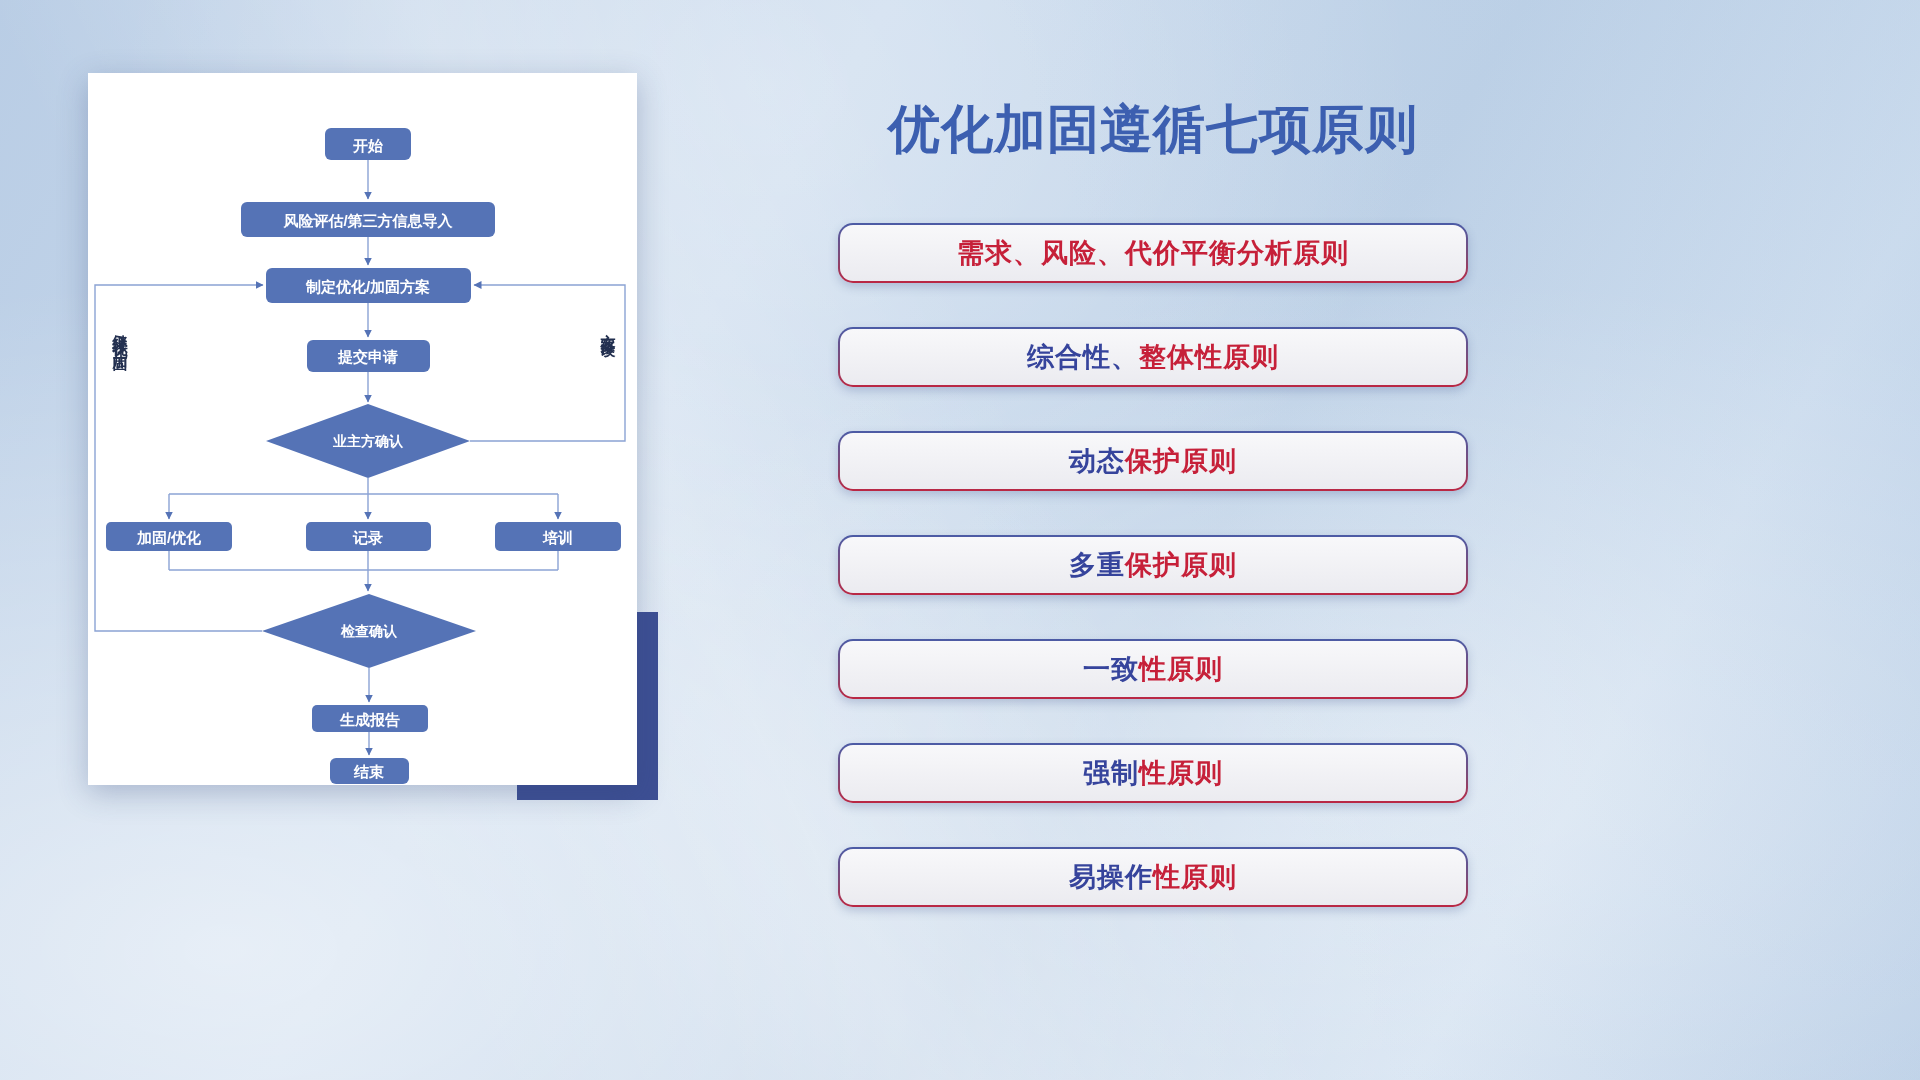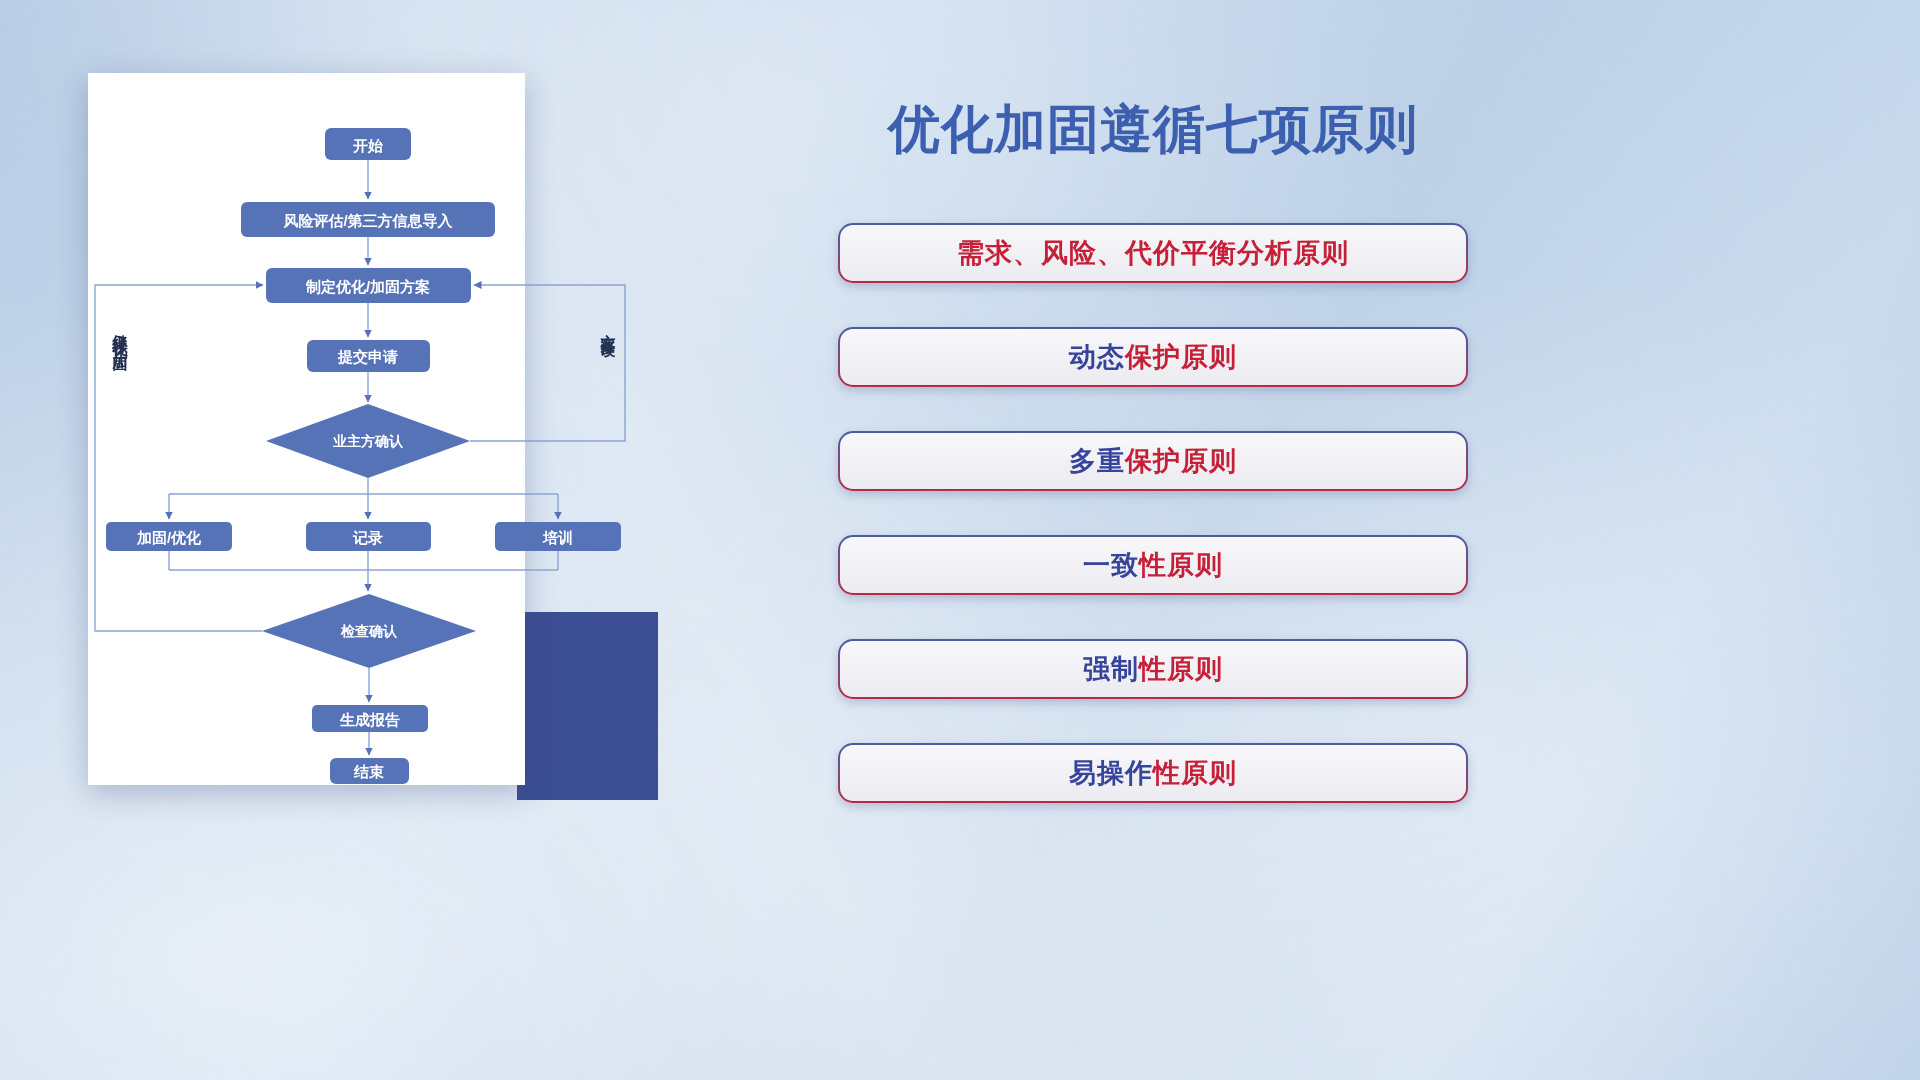--- a/index.html
+++ b/index.html
@@ -22,21 +22,21 @@
       linear-gradient(65deg, rgba(255,255,255,0) 20%, rgba(255,255,255,0.25) 38%, rgba(255,255,255,0) 55%),
       linear-gradient(250deg, rgba(173,198,226,0.35) 0%, rgba(173,198,226,0) 40%);
   }
 
   
   .accent-block {
     position:absolute; left:517px; top:612px; width:141px; height:188px;
     background:#3d4f94; z-index:1;
   }
   .flow-card {
-    position:absolute; left:88px; top:73px; width:437px; height:712px;
+    position:absolute; left:88px; top:73px; width:549px; height:712px;
     background:#ffffff; z-index:2;
     box-shadow: 0 8px 28px rgba(50,70,120,0.30);
   }
   .flow-card svg { display:block; }
 
   .edge { stroke:#8ba3d4; stroke-width:1.4; fill:none; }
   .node { fill:#5573b6; }
   .node-text {
     fill:#ffffff; font-weight:bold; font-size:15px;
     font-family:"Liberation Sans","DejaVu Sans",sans-serif;
@@ -153,20 +153,26 @@
 
     <div class="principles">
       <div class="bar">
         <div class="bar-inner">
           <span class="p-blue"></span>
             <span class="p-red">需求、风险、代价平衡分析原则</span>
         </div>
       </div>
       <div class="bar">
         <div class="bar-inner">
+          <span class="p-blue">综合性、</span>
+            <span class="p-red">整体性原则</span>
+        </div>
+      </div>
+      <div class="bar">
+        <div class="bar-inner">
           <span class="p-blue">动态</span>
             <span class="p-red">保护原则</span>
         </div>
       </div>
       <div class="bar">
         <div class="bar-inner">
           <span class="p-blue">多重</span>
             <span class="p-red">保护原则</span>
         </div>
       </div>

